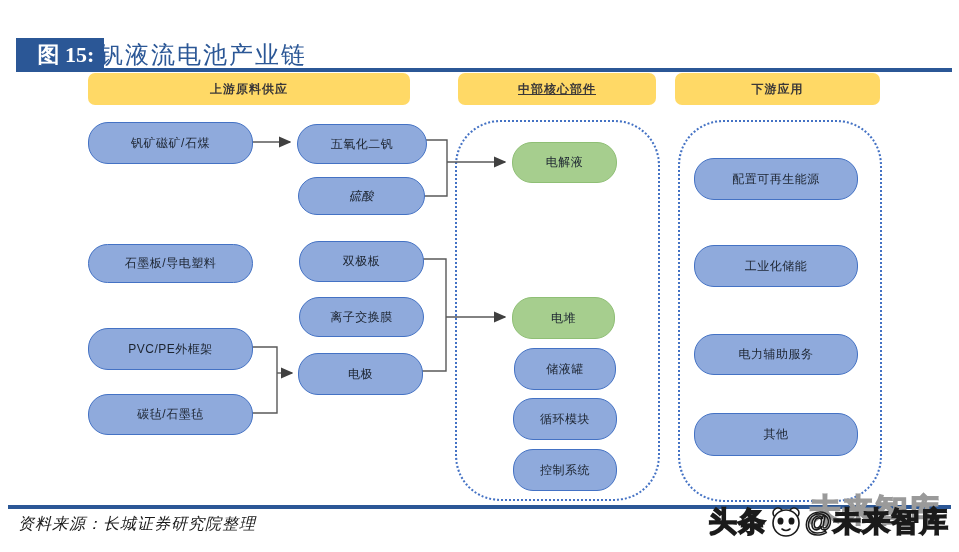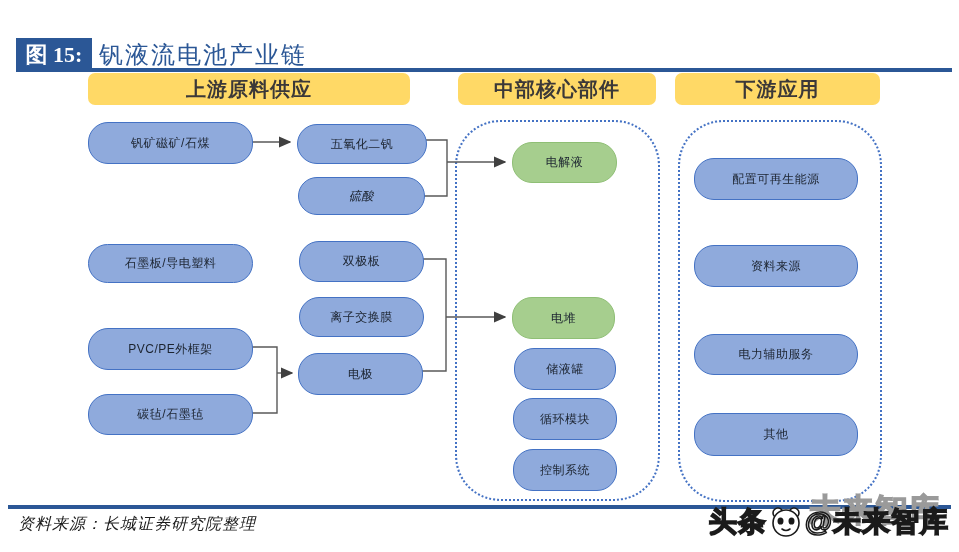--- a/index.html
+++ b/index.html
@@ -5,32 +5,32 @@
   html,body{margin:0;padding:0;background:#fff;}
   .page{
     position:relative;width:959px;height:552px;background:#fff;overflow:hidden;
     font-family:"Liberation Sans","DejaVu Sans",sans-serif;
   }
   
   .fig-badge{
     position:absolute;left:16px;top:38px;width:76px;height:34px;
     background:var(--navy);color:#fff;
     font-family:"Liberation Serif","DejaVu Serif",serif;
-    font-weight:bold;font-size:22px;line-height:34px;text-align:center;
+    font-weight:bold;font-size:22px;line-height:34px;text-align:center;padding-left:12px;
   }
   .fig-title{
     position:absolute;left:99px;top:39px;height:32px;
     color:var(--navy);font-weight:normal;font-size:24px;line-height:32px;
     letter-spacing:2px;
   }
   .title-rule{position:absolute;left:85px;top:68px;width:867px;height:4px;background:var(--navy);}
   
   .col-header{
     position:absolute;top:73px;height:32px;background:var(--yellow);
-    border-radius:7px;color:var(--headerText);font-weight:bold;font-size:20px;
+    border-radius:7px;color:var(--headerText);font-weight:bold;font-size:12px;
     display:flex;align-items:center;justify-content:center;letter-spacing:1px;
   }
   
   .pill{
     position:absolute;border-radius:20px;display:flex;align-items:center;justify-content:center;
     font-size:12px;color:#1c2430;font-weight:500;letter-spacing:.5px;white-space:nowrap;
   }
   .pill.blue{background:var(--blueFill);border:1.5px solid var(--blueBorder);}
   .pill.green{background:var(--greenFill);border:1.5px solid var(--greenBorder);}
   
@@ -61,21 +61,21 @@
 </head>
 <body>
 
 <div class="page">
 
   <div class="fig-badge">图 15:</div>
   <div class="fig-title">钒液流电池产业链</div>
   <div class="title-rule"></div>
 
   <div class="col-header" style="left:88px;width:322px;">上游原料供应</div>
-  <div class="col-header" style="left:458px;width:198px;">中部核心部件</div>
+  <div class="col-header" style="left:458px;width:198px;text-decoration:underline;">中部核心部件</div>
   <div class="col-header" style="left:675px;width:205px;">下游应用</div>
 
   <div class="dash-box" style="left:455px;top:120px;width:201px;height:377px;"></div>
   <div class="dash-box" style="left:678px;top:120px;width:200px;height:378px;"></div>
 
   <svg class="wires" width="959" height="552">
     <defs>
       <marker id="arr" markerWidth="9" markerHeight="8" refX="8" refY="4" orient="auto">
         <path d="M0,0 L9,4 L0,8 Z" fill="#404040"></path>
       </marker>
@@ -104,21 +104,21 @@
   <div class="pill blue" style="left:299px;top:297px;width:123px;height:38px;">离子交换膜</div>
   <div class="pill blue" style="left:298px;top:353px;width:123px;height:40px;">电极</div>
 
   <div class="pill green" style="left:512px;top:142px;width:103px;height:39px;">电解液</div>
   <div class="pill green" style="left:512px;top:297px;width:101px;height:40px;">电堆</div>
   <div class="pill blue" style="left:514px;top:348px;width:100px;height:40px;">储液罐</div>
   <div class="pill blue" style="left:513px;top:398px;width:102px;height:40px;">循环模块</div>
   <div class="pill blue" style="left:513px;top:449px;width:102px;height:40px;">控制系统</div>
 
   <div class="pill blue" style="left:694px;top:158px;width:162px;height:40px;">配置可再生能源</div>
-  <div class="pill blue" style="left:694px;top:245px;width:162px;height:40px;">资料来源</div>
+  <div class="pill blue" style="left:694px;top:245px;width:162px;height:40px;">工业化储能</div>
   <div class="pill blue" style="left:694px;top:334px;width:162px;height:39px;">电力辅助服务</div>
   <div class="pill blue" style="left:694px;top:413px;width:162px;height:41px;">其他</div>
 
   <div class="bottom-rule"></div>
   <div class="source-line">资料来源：长城证券研究院整理</div>
 
   <div class="watermark">
     <span class="ghost">未来智库</span>
     <span class="wm-text">头条</span>
     <span class="wm-logo">

